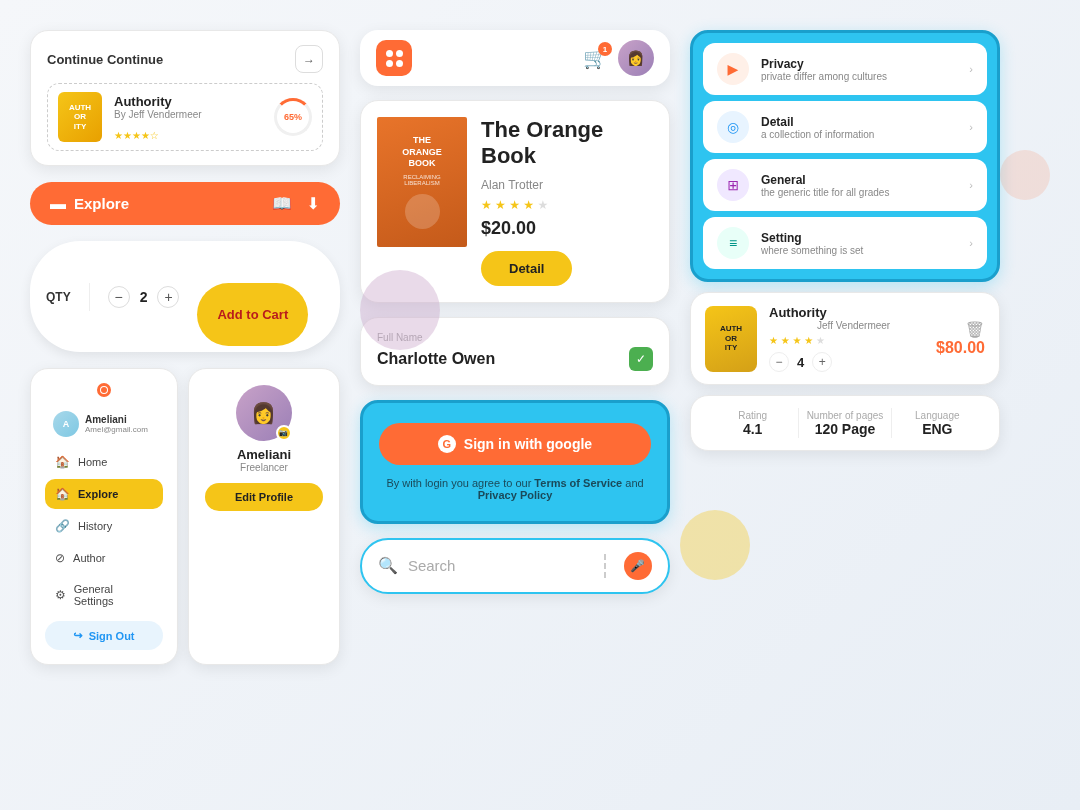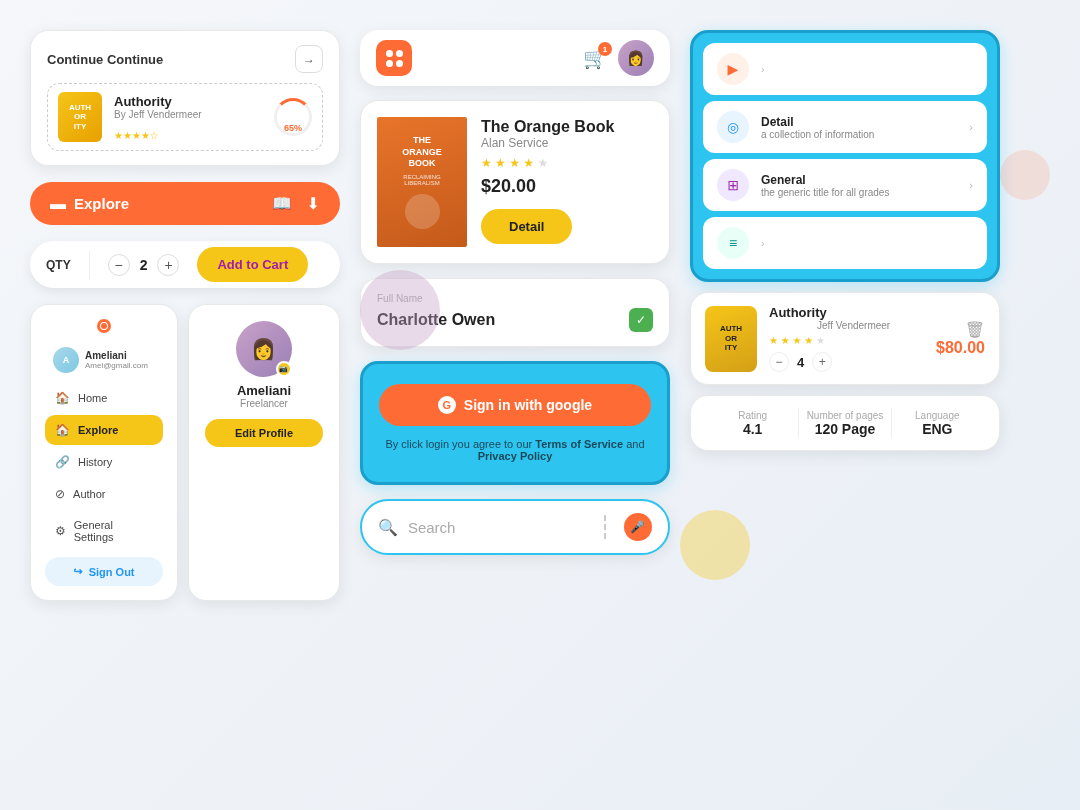--- a/index.html
+++ b/index.html
@@ -90,21 +90,21 @@
     .book-title { font-size: 13px; font-weight: 700; color: #222; }
     .book-author { font-size: 10px; color: #888; margin-bottom: 10px; }
     .stars { color: #f5c518; font-size: 10px; }
     .progress-circle {
       width: 38px;
       height: 38px;
       border-radius: 50%;
       border: 3px solid #f0f0f0;
       border-top: 3px solid #ff6b35;
       display: flex;
-      align-items: flex-end;
+      align-items: center;
       justify-content: center;
       font-size: 9px;
       font-weight: 700;
       color: #ff6b35;
       flex-shrink: 0;
     }
 
     
     .explore-bar {
       background: #ff6b35;
@@ -164,26 +164,27 @@
       cursor: pointer;
       font-size: 14px;
       color: #555;
       background: white;
     }
     .qty-num { font-size: 14px; font-weight: 700; color: #222; }
     .add-cart-btn {
       background: #f5c518;
       border: none;
       border-radius: 50px;
-      padding: 10px 20px;
+      padding: 24px 20px;
       font-size: 13px;
       font-weight: 700;
-      color: #a21caf;
+      color: #b91c1c;
       cursor: pointer;
       flex-shrink: 0;
+      margin-top: 36px;
     }
 
     
     .sidebar-pair {
       display: flex;
       gap: 10px;
     }
     .sidebar-card {
       background: white;
       border-radius: 18px;
@@ -430,21 +431,21 @@
       margin-top: 4px;
     }
     .book-cover-figure {
       width: 35px;
       height: 35px;
       background: rgba(255,255,255,0.2);
       border-radius: 50%;
       margin-top: 8px;
     }
     .book-product-info {}
-    .book-product-title { font-size: 16px; font-weight: 800; color: #222; line-height: 1.2; margin-bottom: 0; }
+    .book-product-title { font-size: 22px; font-weight: 800; color: #222; line-height: 1.2; margin-bottom: 8px; }
     .book-product-author { font-size: 12px; color: #888; margin-bottom: 6px; }
     .book-product-stars { color: #f5c518; font-size: 12px; margin-bottom: 6px; }
     .star-empty { color: #ddd; }
     .book-product-price { font-size: 18px; font-weight: 800; color: #222; margin-bottom: 12px; }
     .detail-btn {
       background: #f5c518;
       border: none;
       border-radius: 50px;
       padding: 10px 28px;
       font-size: 13px;
@@ -868,21 +869,21 @@
     </div>
 
     <div class="book-product-card">
       <div class="book-cover-large">
         <div class="book-cover-title">THE<br>ORANGE<br>BOOK</div>
         <div class="book-cover-subtitle">RECLAIMING LIBERALISM</div>
         <div class="book-cover-figure"></div>
       </div>
       <div class="book-product-info">
         <div class="book-product-title">The Orange Book</div>
-        <div class="book-product-author">Alan Service</div>
+        <div class="book-product-author">Alan Trotter</div>
         <div class="book-product-stars">
           <span>★</span>
           <span>★</span>
           <span>★</span>
           <span>★</span>
           <span class="star-empty">★</span>
         </div>
         <div class="book-product-price">$20.00</div>
         <button class="detail-btn">Detail</button>
       </div>
@@ -895,58 +896,66 @@
         <div class="check-badge">✓</div>
       </div>
     </div>
 
     <div class="google-signin-card">
       <button class="google-btn">
         <div class="google-g">G</div>
         <span>Sign in with google</span>
       </button>
       <div class="signin-terms">
-        <span>By click login you agree to our </span><strong>Terms of Service</strong><span> and </span><strong>Privacy Policy</strong>
+        <span>By with login you agree to our </span><strong>Terms of Service</strong><span> and </span><strong>Privacy Policy</strong>
       </div>
     </div>
 
     <div class="search-bar">
       <span class="search-icon">🔍</span>
       <span class="search-input-fake">Search</span>
       <div class="search-divider-dashed"></div>
       <div class="mic-icon">🎤</div>
     </div>
 
   </div>
 
   <div class="col3">
 
     <div class="settings-list">
       <div class="settings-item">
         <div class="settings-item-icon icon-orange">▶</div>
+        <div class="settings-item-text">
+          <div class="settings-item-title">Privacy</div>
+          <div class="settings-item-sub">private differ among cultures</div>
+        </div>
         <span class="chevron">›</span>
       </div>
       <div class="settings-item">
         <div class="settings-item-icon icon-blue">◎</div>
         <div class="settings-item-text">
           <div class="settings-item-title">Detail</div>
           <div class="settings-item-sub">a collection of information</div>
         </div>
         <span class="chevron">›</span>
       </div>
       <div class="settings-item">
         <div class="settings-item-icon icon-purple">⊞</div>
         <div class="settings-item-text">
           <div class="settings-item-title">General</div>
           <div class="settings-item-sub">the generic title for all grades</div>
         </div>
         <span class="chevron">›</span>
       </div>
       <div class="settings-item">
         <div class="settings-item-icon icon-teal">≡</div>
+        <div class="settings-item-text">
+          <div class="settings-item-title">Setting</div>
+          <div class="settings-item-sub">where something is set</div>
+        </div>
         <span class="chevron">›</span>
       </div>
     </div>
 
     <div class="cart-item-card">
       <div class="cart-book-thumb">
         AUTH<br>OR<br>ITY
       </div>
       <div class="cart-book-info">
         <div class="cart-book-title">Authority</div>

